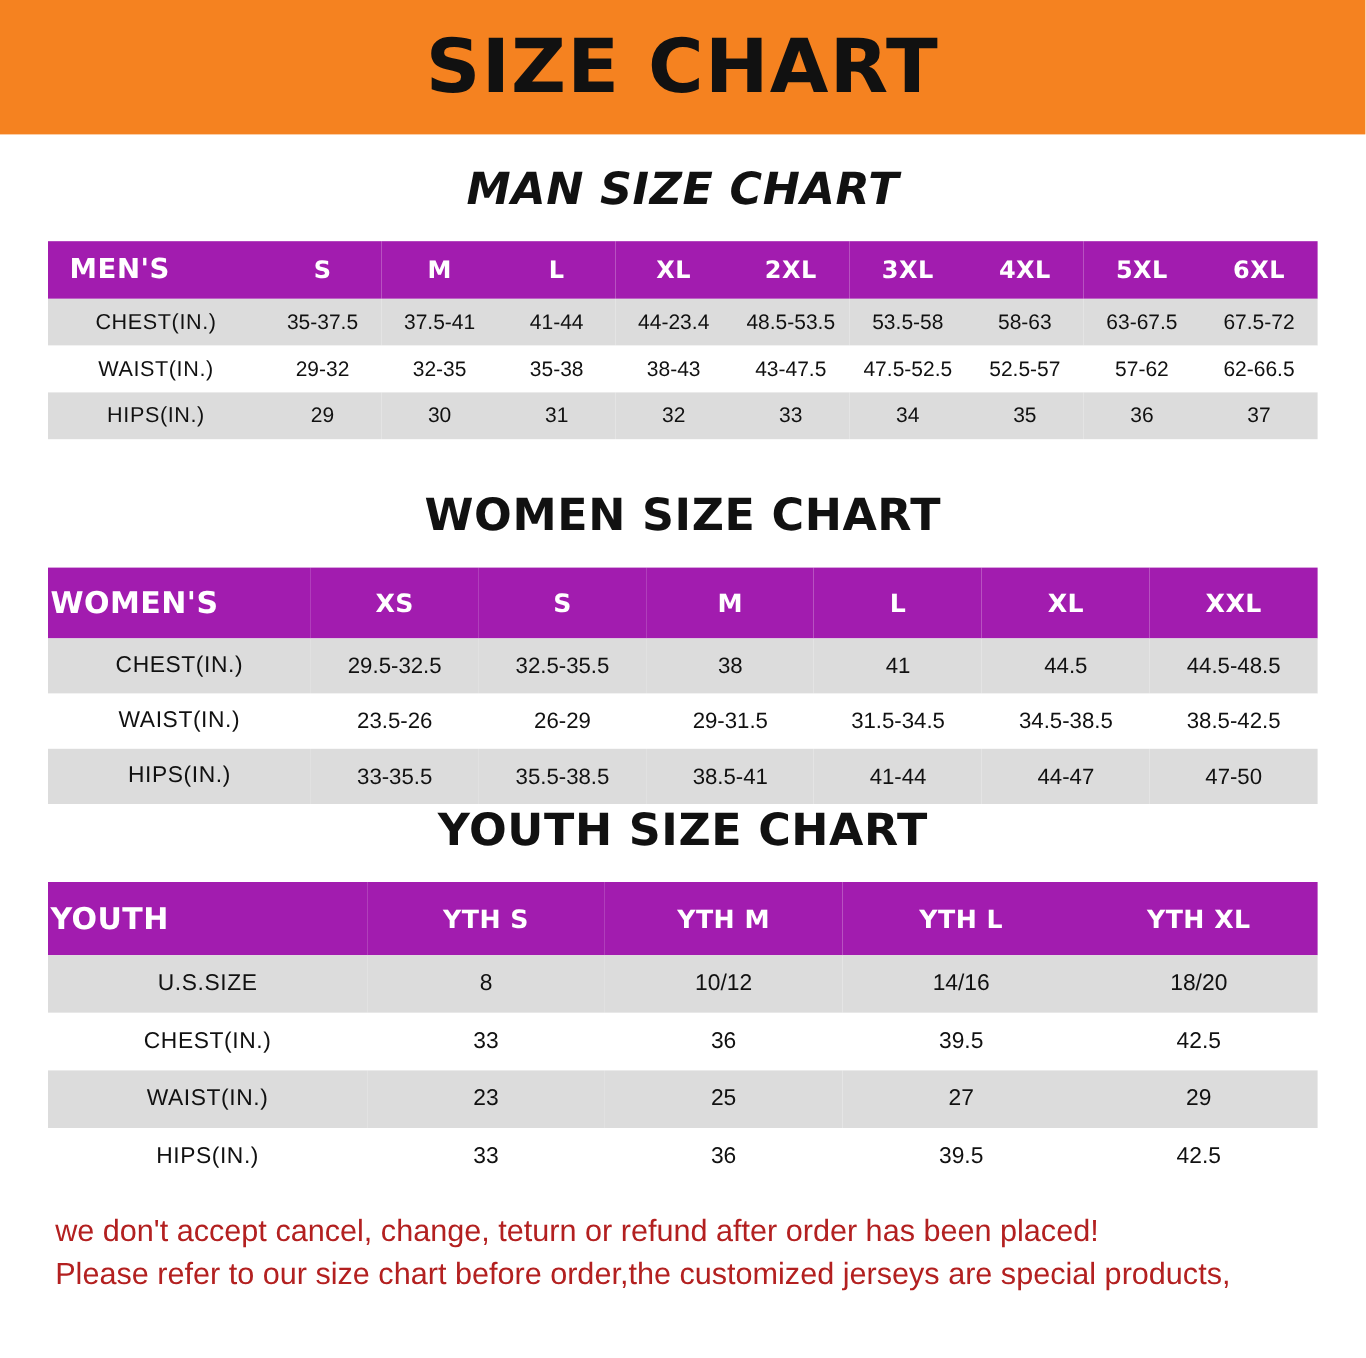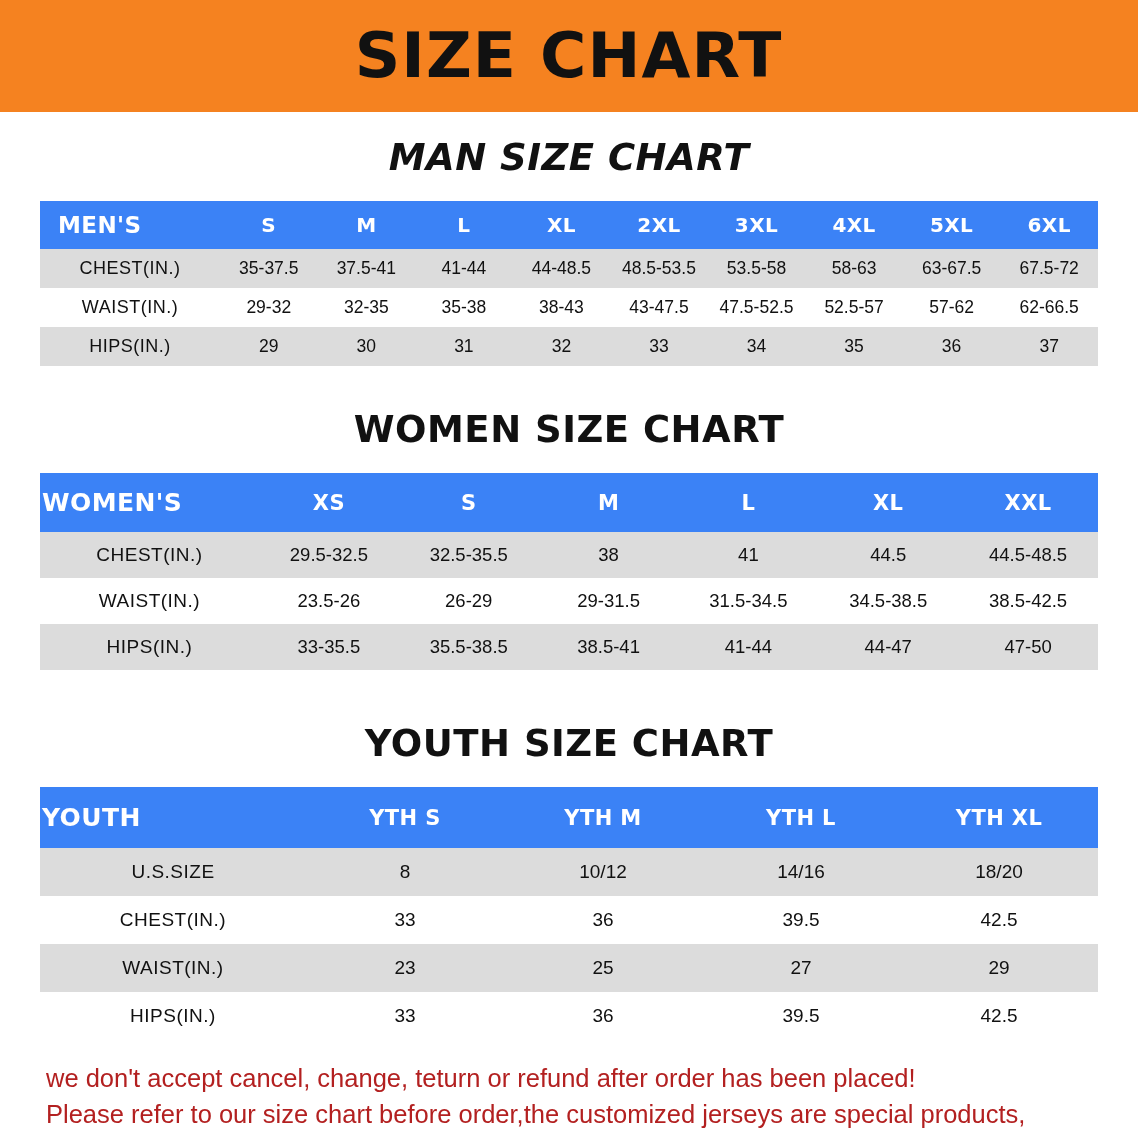--- a/index.html
+++ b/index.html
@@ -39,34 +39,34 @@
   .section-title {
     text-align: center;
     font-family: "DejaVu Sans", sans-serif;
     font-weight: bold;
     font-size: 37px;
     color: #111;
     letter-spacing: 0.5px;
   }
   .mst { margin-top: 24px; font-style: italic; }
   .wst { margin-top: 42px; }
-  .yst { margin-top: 52px; }
+  .yst { }
 
   
   .table-wrap {
     margin: 0 auto;
     box-sizing: border-box;
   }
   table {
     border-collapse: collapse;
     width: 100%;
     table-layout: fixed;
   }
   thead th {
-    background: #3b82f6;
+    background: #a21caf;
     color: #ffffff;
     font-family: "DejaVu Sans", sans-serif;
     font-weight: bold;
     letter-spacing: 0.4px;
     padding: 11px 2px;
     font-size: 20px;
     text-align: center;
   }
   thead th.rowhead {
     text-align: left;
@@ -143,21 +143,21 @@
         <th>5XL</th>
         <th>6XL</th>
       </tr>
     </thead>
     <tbody>
       <tr class="shade">
         <td class="rowhead">CHEST(IN.)</td>
         <td>35-37.5</td>
         <td>37.5-41</td>
         <td>41-44</td>
-        <td>44-48.5</td>
+        <td>44-23.4</td>
         <td>48.5-53.5</td>
         <td>53.5-58</td>
         <td>58-63</td>
         <td>63-67.5</td>
         <td>67.5-72</td>
       </tr>
       <tr class="plain">
         <td class="rowhead">WAIST(IN.)</td>
         <td>29-32</td>
         <td>32-35</td>

